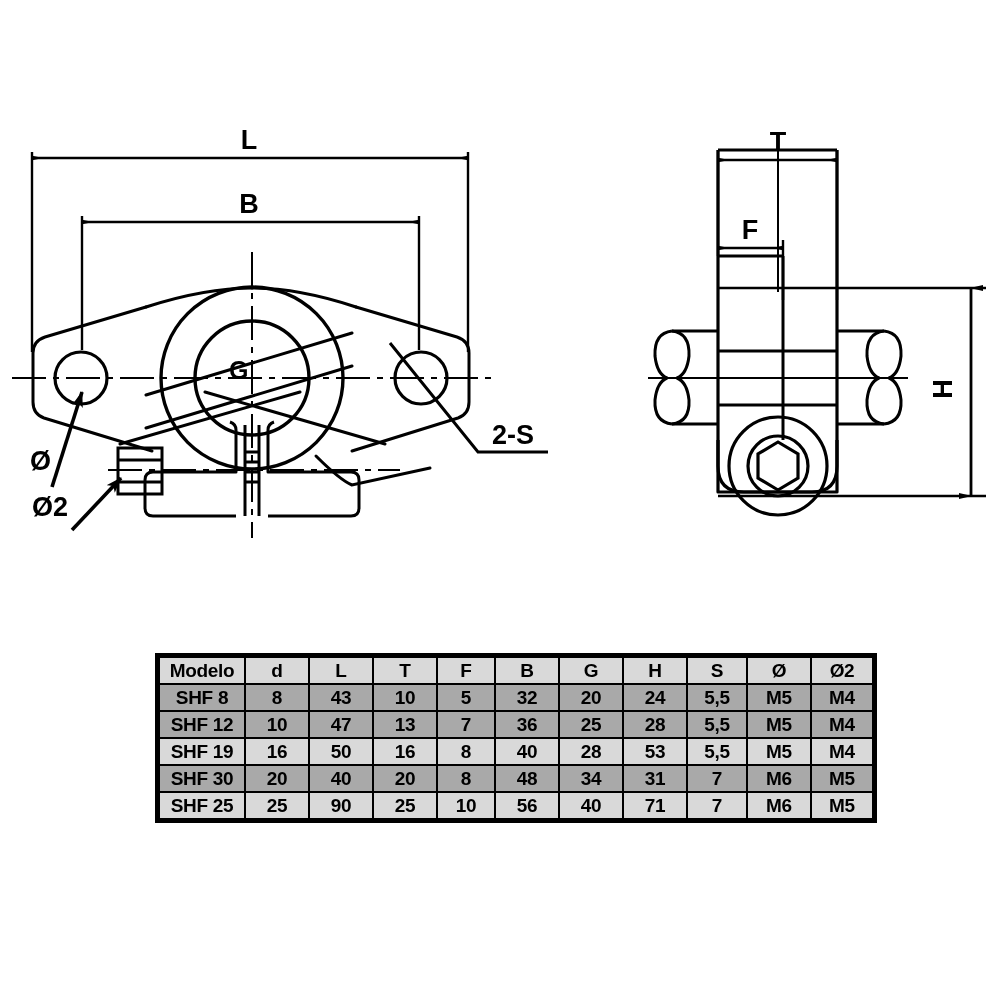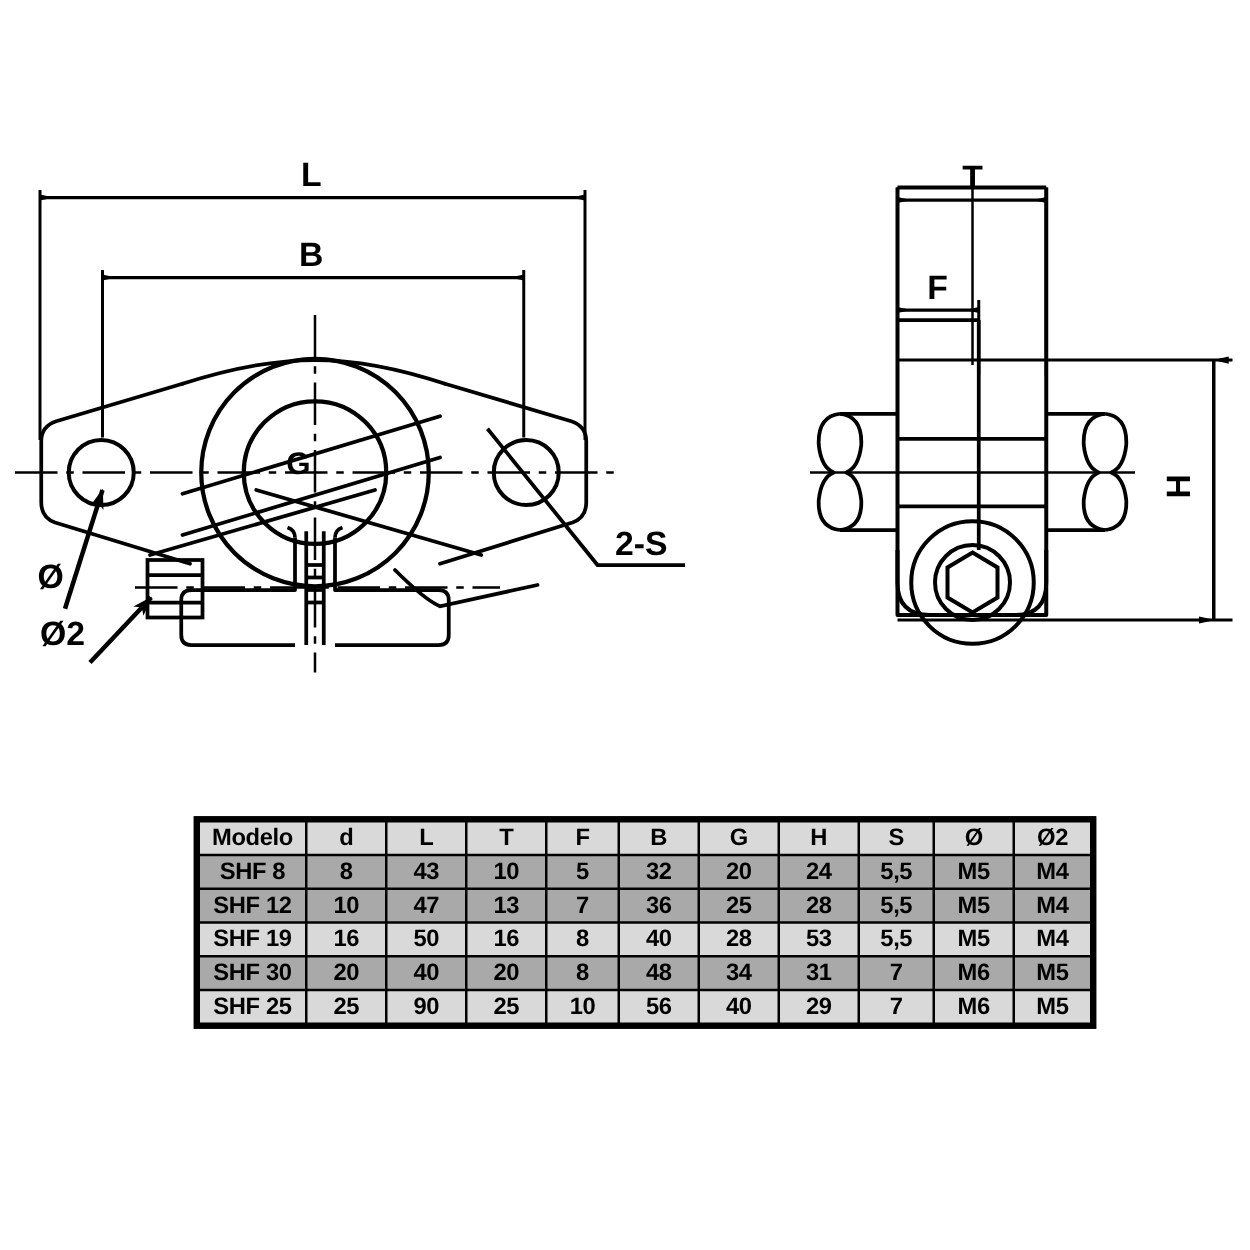--- a/index.html
+++ b/index.html
@@ -366,21 +366,21 @@
         </tr>
 
         <tr class="row-light">
           <td class="col-model">SHF 25</td>
           <td>25</td>
           <td>90</td>
           <td>25</td>
           <td>10</td>
           <td>56</td>
           <td>40</td>
-          <td>29</td>
+          <td>71</td>
           <td>7</td>
           <td>M6</td>
           <td>M5</td>
         </tr>
       </tbody>
     </table>
   </div>
 
 </div>
 

